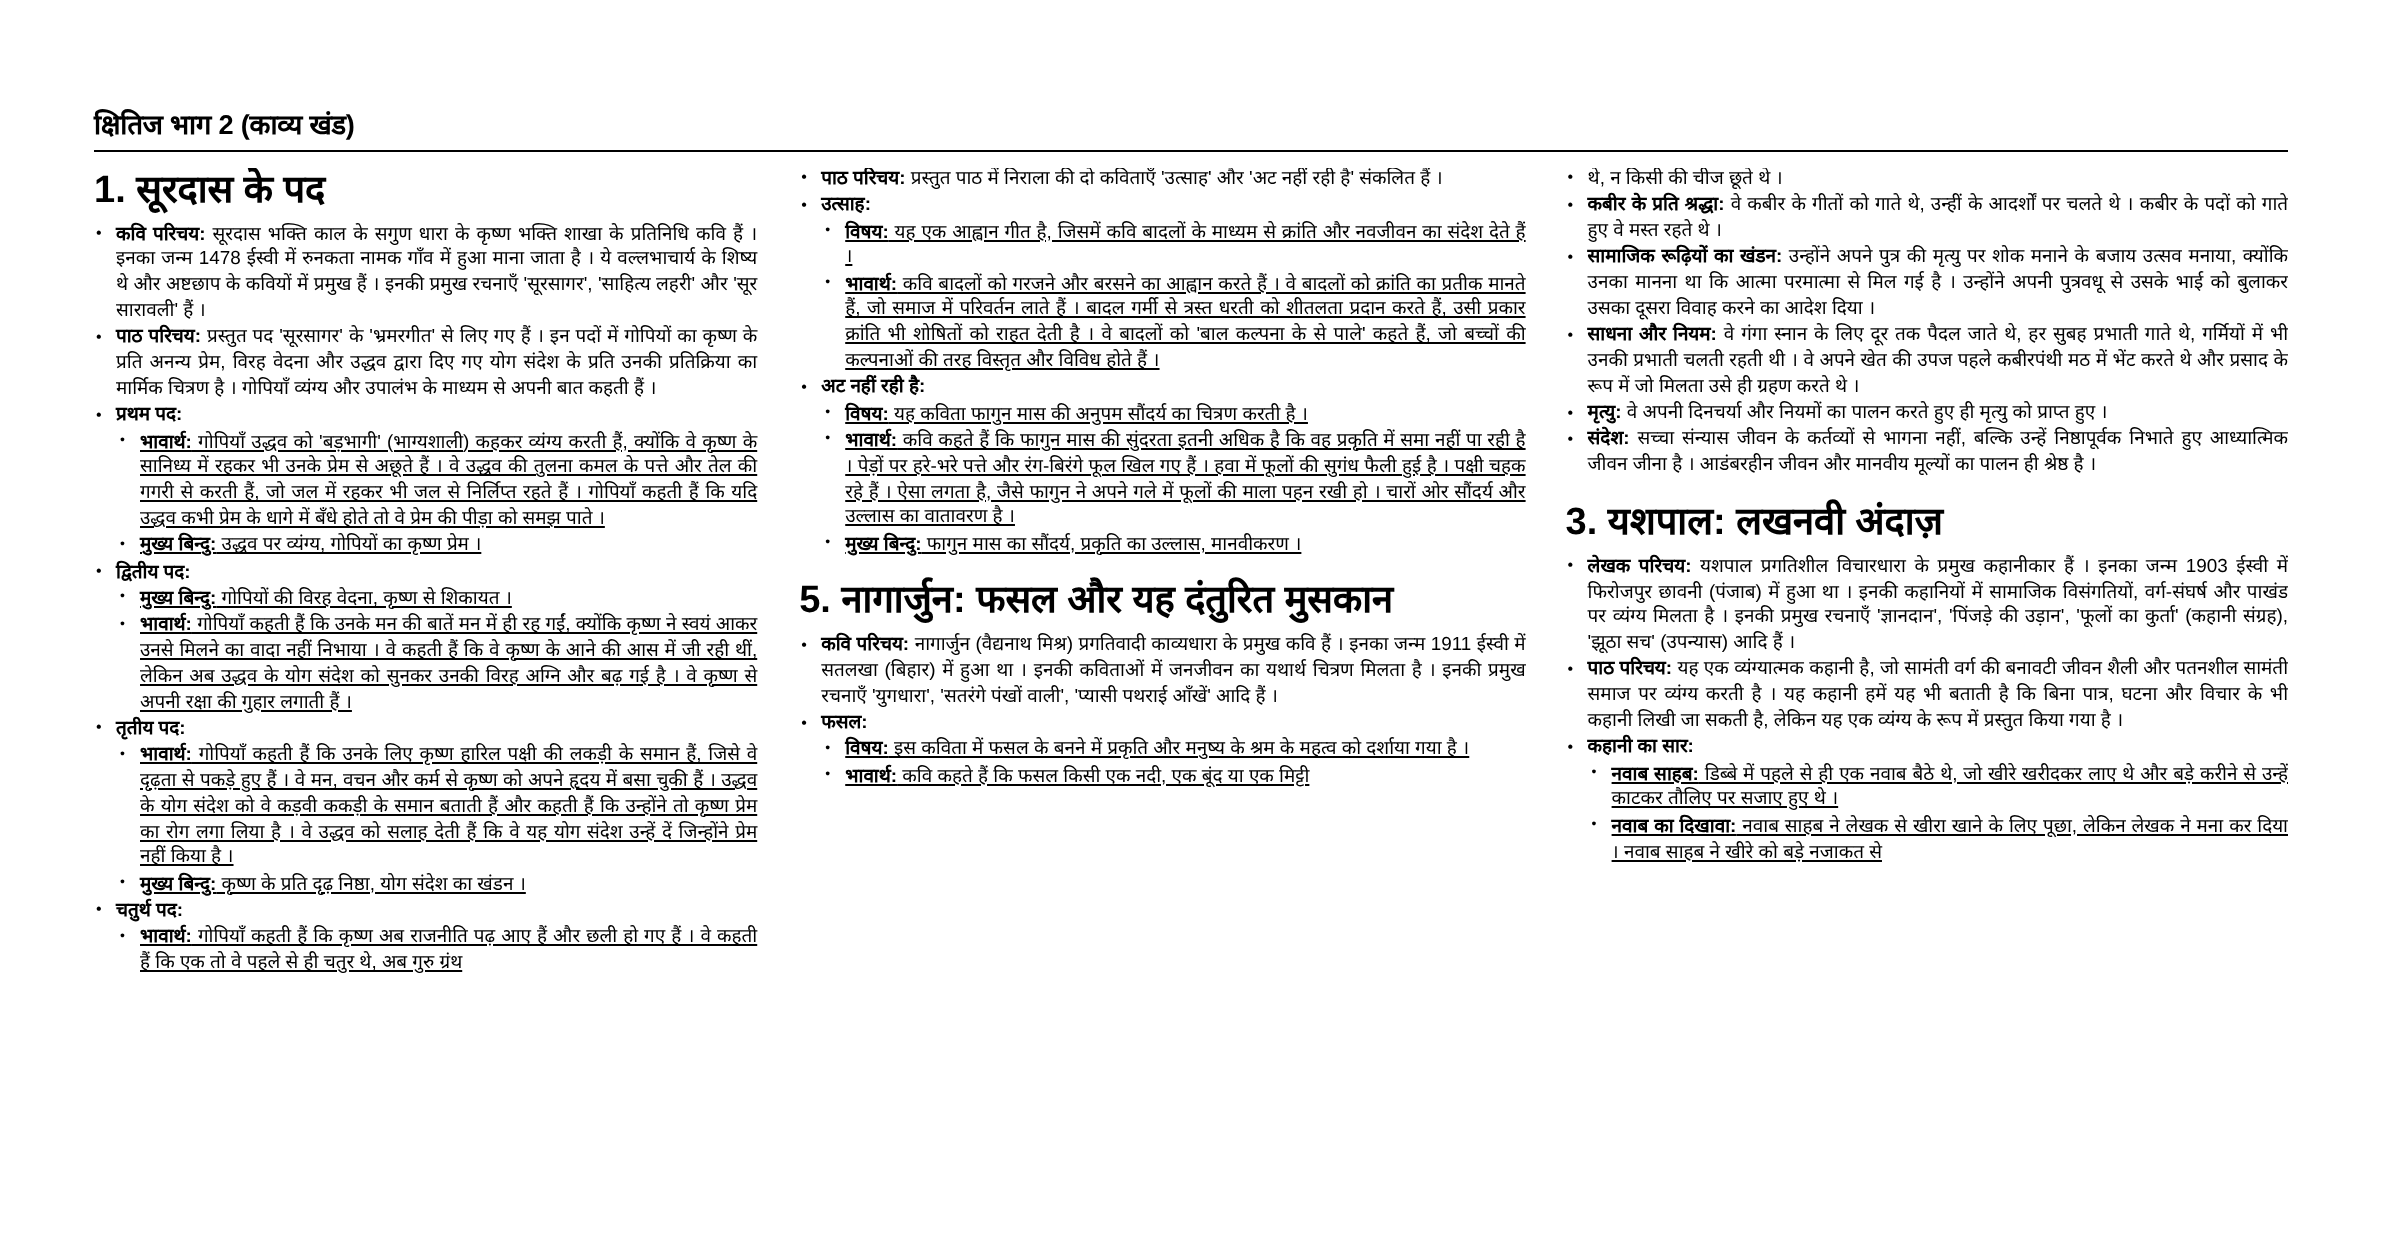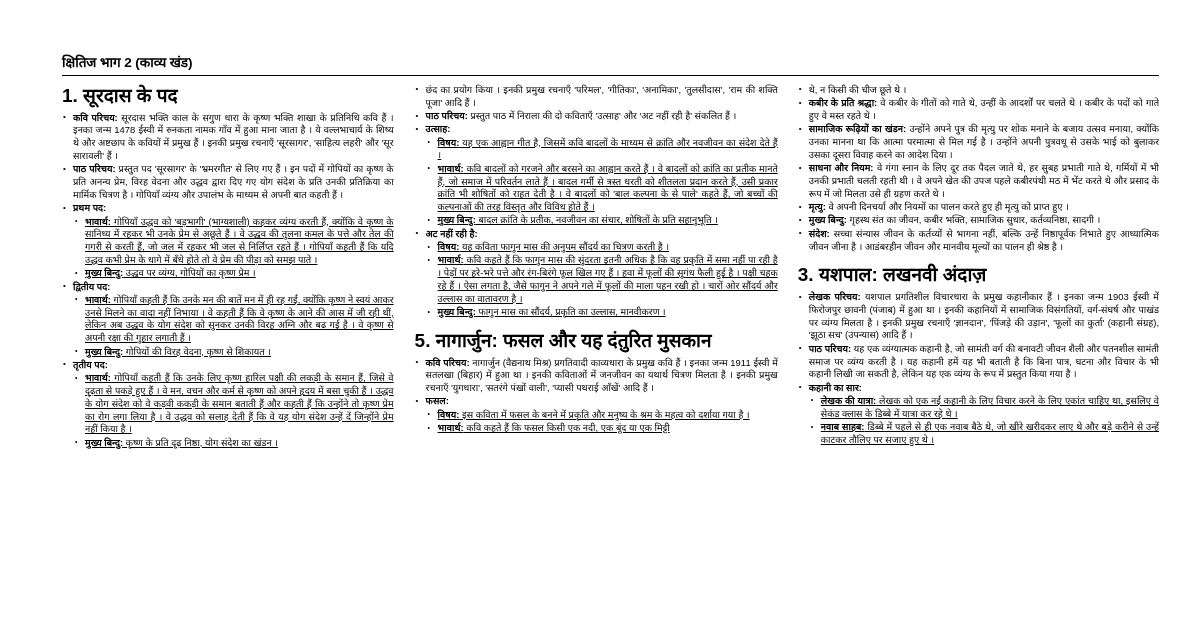--- a/index.html
+++ b/index.html
@@ -15,21 +15,20 @@
     font-family: "Liberation Sans", "DejaVu Sans", sans-serif;
     color: #000000;
     -webkit-font-smoothing: antialiased;
   }
   .page {
     position: relative;
     width: 1164px;
     height: 626px;
     box-sizing: border-box;
     padding: 55px 20px 6px 47px;
-    margin-left: 15px;
   }
   .columns {
     display: flex;
     gap: 0;
     height: 565px;
     align-items: flex-start;
   }
   .col {
     box-sizing: border-box;
     overflow: hidden;
@@ -126,37 +125,38 @@
     <div class="col col-1">
         <div class="section-heading">1. सूरदास के पद</div>
         <ul class="lvl1">
           <li><span class="lbl">कवि परिचय:</span><span> सूरदास भक्ति काल के सगुण धारा के कृष्ण भक्ति शाखा के प्रतिनिधि कवि हैं । इनका जन्म 1478 ईस्वी में रुनकता नामक गाँव में हुआ माना जाता है । ये वल्लभाचार्य के शिष्य थे और अष्टछाप के कवियों में प्रमुख हैं । इनकी प्रमुख रचनाएँ 'सूरसागर', 'साहित्य लहरी' और 'सूर सारावली' हैं ।</span></li>
           <li><span class="lbl">पाठ परिचय:</span><span> प्रस्तुत पद 'सूरसागर' के 'भ्रमरगीत' से लिए गए हैं । इन पदों में गोपियों का कृष्ण के प्रति अनन्य प्रेम, विरह वेदना और उद्धव द्वारा दिए गए योग संदेश के प्रति उनकी प्रतिक्रिया का मार्मिक चित्रण है । गोपियाँ व्यंग्य और उपालंभ के माध्यम से अपनी बात कहती हैं ।</span></li>
           <li><span class="lbl">प्रथम पद:</span><ul class="lvl2">
               <li><span class="lbl">भावार्थ:</span><span> गोपियाँ उद्धव को 'बड़भागी' (भाग्यशाली) कहकर व्यंग्य करती हैं, क्योंकि वे कृष्ण के सानिध्य में रहकर भी उनके प्रेम से अछूते हैं । वे उद्धव की तुलना कमल के पत्ते और तेल की गगरी से करती हैं, जो जल में रहकर भी जल से निर्लिप्त रहते हैं । गोपियाँ कहती हैं कि यदि उद्धव कभी प्रेम के धागे में बँधे होते तो वे प्रेम की पीड़ा को समझ पाते ।</span></li>
               <li><span class="lbl">मुख्य बिन्दु:</span><span> उद्धव पर व्यंग्य, गोपियों का कृष्ण प्रेम ।</span></li>
             </ul></li>
           <li><span class="lbl">द्वितीय पद:</span><ul class="lvl2">
+              <li><span class="lbl">मुख्य बिन्दु:</span><span> गोपियों की विरह वेदना, कृष्ण से शिकायत ।</span></li>
               <li><span class="lbl">भावार्थ:</span><span> गोपियाँ कहती हैं कि उनके मन की बातें मन में ही रह गईं, क्योंकि कृष्ण ने स्वयं आकर उनसे मिलने का वादा नहीं निभाया । वे कहती हैं कि वे कृष्ण के आने की आस में जी रही थीं, लेकिन अब उद्धव के योग संदेश को सुनकर उनकी विरह अग्नि और बढ़ गई है । वे कृष्ण से अपनी रक्षा की गुहार लगाती हैं ।</span></li>
-              <li><span class="lbl">मुख्य बिन्दु:</span><span> गोपियों की विरह वेदना, कृष्ण से शिकायत ।</span></li>
             </ul></li>
           <li><span class="lbl">तृतीय पद:</span><ul class="lvl2">
               <li><span class="lbl">भावार्थ:</span><span> गोपियाँ कहती हैं कि उनके लिए कृष्ण हारिल पक्षी की लकड़ी के समान हैं, जिसे वे दृढ़ता से पकड़े हुए हैं । वे मन, वचन और कर्म से कृष्ण को अपने हृदय में बसा चुकी हैं । उद्धव के योग संदेश को वे कड़वी ककड़ी के समान बताती हैं और कहती हैं कि उन्होंने तो कृष्ण प्रेम का रोग लगा लिया है । वे उद्धव को सलाह देती हैं कि वे यह योग संदेश उन्हें दें जिन्होंने प्रेम नहीं किया है ।</span></li>
               <li><span class="lbl">मुख्य बिन्दु:</span><span> कृष्ण के प्रति दृढ़ निष्ठा, योग संदेश का खंडन ।</span></li>
             </ul></li>
+          <li><span class="lbl">चतुर्थ पद:</span><ul class="lvl2">
+              <li><span class="lbl">भावार्थ:</span><span> गोपियाँ कहती हैं कि कृष्ण अब राजनीति पढ़ आए हैं और छली हो गए हैं । वे कहती हैं कि एक तो वे पहले से ही चतुर थे, अब गुरु ग्रंथ</span></li>
+            </ul></li>
         </ul>
       </div>
     <div class="col col-2">
         <ul class="lvl1">
-          <li class="nobullet"><span>छंद का प्रयोग किया । इनकी प्रमुख रचनाएँ 'परिमल', 'गीतिका', 'अनामिका', 'तुलसीदास', 'राम की शक्ति पूजा' आदि हैं ।</span></li>
           <li><span class="lbl">पाठ परिचय:</span><span> प्रस्तुत पाठ में निराला की दो कविताएँ 'उत्साह' और 'अट नहीं रही है' संकलित हैं ।</span></li>
           <li><span class="lbl">उत्साह:</span><ul class="lvl2">
               <li><span class="lbl">विषय:</span><span> यह एक आह्वान गीत है, जिसमें कवि बादलों के माध्यम से क्रांति और नवजीवन का संदेश देते हैं ।</span></li>
               <li><span class="lbl">भावार्थ:</span><span> कवि बादलों को गरजने और बरसने का आह्वान करते हैं । वे बादलों को क्रांति का प्रतीक मानते हैं, जो समाज में परिवर्तन लाते हैं । बादल गर्मी से त्रस्त धरती को शीतलता प्रदान करते हैं, उसी प्रकार क्रांति भी शोषितों को राहत देती है । वे बादलों को 'बाल कल्पना के से पाले' कहते हैं, जो बच्चों की कल्पनाओं की तरह विस्तृत और विविध होते हैं ।</span></li>
-              <li><span class="lbl">मुख्य बिन्दु:</span><span> बादल क्रांति के प्रतीक, नवजीवन का संचार, शोषितों के प्रति सहानुभूति ।</span></li>
             </ul></li>
           <li><span class="lbl">अट नहीं रही है:</span><ul class="lvl2">
               <li><span class="lbl">विषय:</span><span> यह कविता फागुन मास की अनुपम सौंदर्य का चित्रण करती है ।</span></li>
               <li><span class="lbl">भावार्थ:</span><span> कवि कहते हैं कि फागुन मास की सुंदरता इतनी अधिक है कि वह प्रकृति में समा नहीं पा रही है । पेड़ों पर हरे-भरे पत्ते और रंग-बिरंगे फूल खिल गए हैं । हवा में फूलों की सुगंध फैली हुई है । पक्षी चहक रहे हैं । ऐसा लगता है, जैसे फागुन ने अपने गले में फूलों की माला पहन रखी हो । चारों ओर सौंदर्य और उल्लास का वातावरण है ।</span></li>
               <li><span class="lbl">मुख्य बिन्दु:</span><span> फागुन मास का सौंदर्य, प्रकृति का उल्लास, मानवीकरण ।</span></li>
             </ul></li>
         </ul>
         <div class="section-heading spaced">5. नागार्जुन: फसल और यह दंतुरित मुसकान</div>
         <ul class="lvl1">
           <li><span class="lbl">कवि परिचय:</span><span> नागार्जुन (वैद्यनाथ मिश्र) प्रगतिवादी काव्यधारा के प्रमुख कवि हैं । इनका जन्म 1911 ईस्वी में सतलखा (बिहार) में हुआ था । इनकी कविताओं में जनजीवन का यथार्थ चित्रण मिलता है । इनकी प्रमुख रचनाएँ 'युगधारा', 'सतरंगे पंखों वाली', 'प्यासी पथराई आँखें' आदि हैं ।</span></li>
@@ -166,28 +166,27 @@
             </ul></li>
         </ul>
       </div>
     <div class="col col-3">
         <ul class="lvl1">
           <li class="nobullet"><span>थे, न किसी की चीज छूते थे ।</span></li>
           <li><span class="lbl">कबीर के प्रति श्रद्धा:</span><span> वे कबीर के गीतों को गाते थे, उन्हीं के आदर्शों पर चलते थे । कबीर के पदों को गाते हुए वे मस्त रहते थे ।</span></li>
           <li><span class="lbl">सामाजिक रूढ़ियों का खंडन:</span><span> उन्होंने अपने पुत्र की मृत्यु पर शोक मनाने के बजाय उत्सव मनाया, क्योंकि उनका मानना था कि आत्मा परमात्मा से मिल गई है । उन्होंने अपनी पुत्रवधू से उसके भाई को बुलाकर उसका दूसरा विवाह करने का आदेश दिया ।</span></li>
           <li><span class="lbl">साधना और नियम:</span><span> वे गंगा स्नान के लिए दूर तक पैदल जाते थे, हर सुबह प्रभाती गाते थे, गर्मियों में भी उनकी प्रभाती चलती रहती थी । वे अपने खेत की उपज पहले कबीरपंथी मठ में भेंट करते थे और प्रसाद के रूप में जो मिलता उसे ही ग्रहण करते थे ।</span></li>
           <li><span class="lbl">मृत्यु:</span><span> वे अपनी दिनचर्या और नियमों का पालन करते हुए ही मृत्यु को प्राप्त हुए ।</span></li>
-          <li><span class="lbl">मुख्य बिन्दु:</span><span> गृहस्थ संत का जीवन, कबीर भक्ति, सामाजिक सुधार, कर्तव्यनिष्ठा, सादगी ।</span></li>
           <li><span class="lbl">संदेश:</span><span> सच्चा संन्यास जीवन के कर्तव्यों से भागना नहीं, बल्कि उन्हें निष्ठापूर्वक निभाते हुए आध्यात्मिक जीवन जीना है । आडंबरहीन जीवन और मानवीय मूल्यों का पालन ही श्रेष्ठ है ।</span></li>
         </ul>
         <div class="section-heading spaced">3. यशपाल: लखनवी अंदाज़</div>
         <ul class="lvl1">
           <li><span class="lbl">लेखक परिचय:</span><span> यशपाल प्रगतिशील विचारधारा के प्रमुख कहानीकार हैं । इनका जन्म 1903 ईस्वी में फिरोजपुर छावनी (पंजाब) में हुआ था । इनकी कहानियों में सामाजिक विसंगतियों, वर्ग-संघर्ष और पाखंड पर व्यंग्य मिलता है । इनकी प्रमुख रचनाएँ 'ज्ञानदान', 'पिंजड़े की उड़ान', 'फूलों का कुर्ता' (कहानी संग्रह), 'झूठा सच' (उपन्यास) आदि हैं ।</span></li>
           <li><span class="lbl">पाठ परिचय:</span><span> यह एक व्यंग्यात्मक कहानी है, जो सामंती वर्ग की बनावटी जीवन शैली और पतनशील सामंती समाज पर व्यंग्य करती है । यह कहानी हमें यह भी बताती है कि बिना पात्र, घटना और विचार के भी कहानी लिखी जा सकती है, लेकिन यह एक व्यंग्य के रूप में प्रस्तुत किया गया है ।</span></li>
           <li><span class="lbl">कहानी का सार:</span><ul class="lvl2">
-              <li><span class="lbl">लेखक की यात्रा:</span><span> लेखक को एक नई कहानी के लिए विचार करने के लिए एकांत चाहिए था, इसलिए वे सेकंड क्लास के डिब्बे में यात्रा कर रहे थे ।</span></li>
               <li><span class="lbl">नवाब साहब:</span><span> डिब्बे में पहले से ही एक नवाब बैठे थे, जो खीरे खरीदकर लाए थे और बड़े करीने से उन्हें काटकर तौलिए पर सजाए हुए थे ।</span></li>
+              <li><span class="lbl">नवाब का दिखावा:</span><span> नवाब साहब ने लेखक से खीरा खाने के लिए पूछा, लेकिन लेखक ने मना कर दिया । नवाब साहब ने खीरे को बड़े नजाकत से</span></li>
             </ul></li>
         </ul>
       </div>
   </div>
 
 </div>
 
 </body></html>

